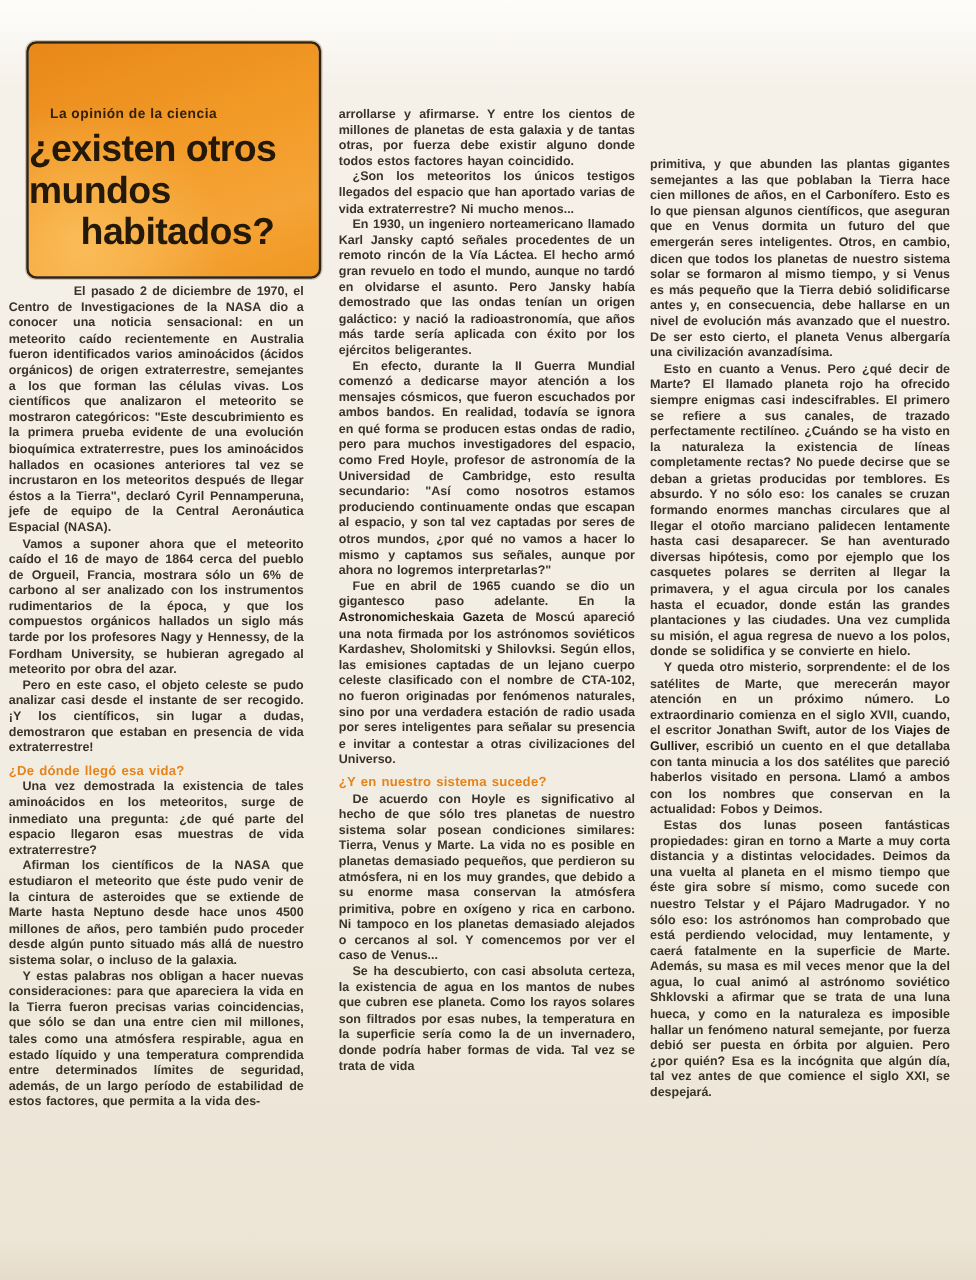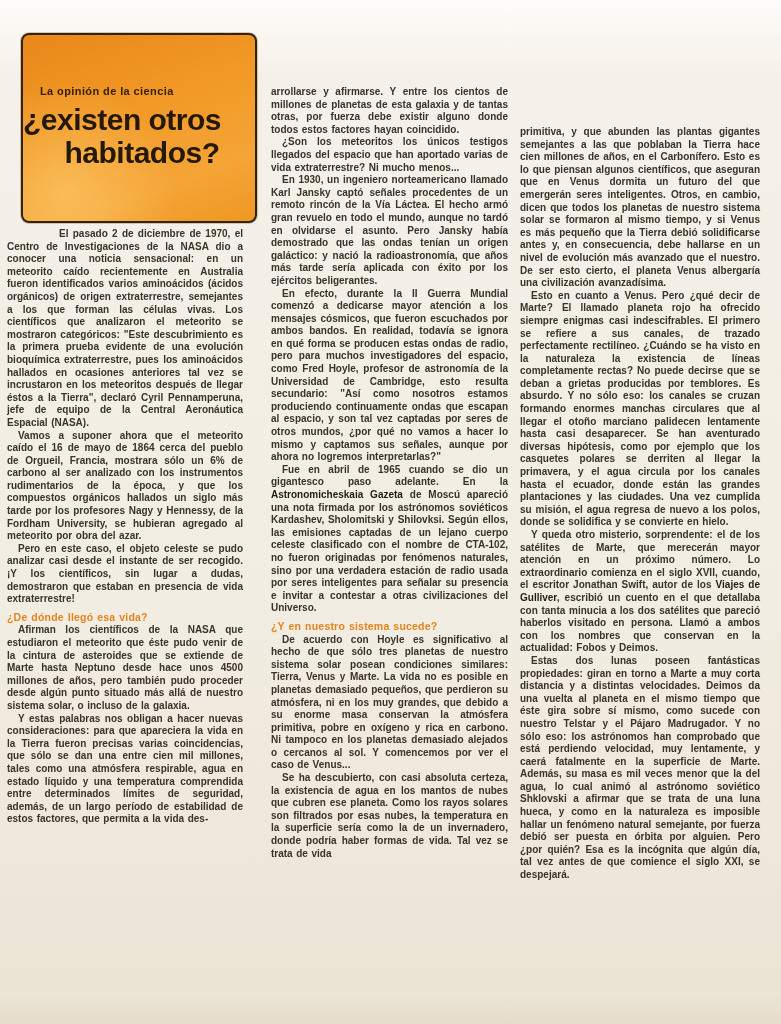--- a/index.html
+++ b/index.html
@@ -62,29 +62,31 @@
 </style>
 </head>
 <body>
 
 <div class="page">
 
   <div class="title-box">
     <div class="kicker">La opinión de la ciencia</div>
     <div class="headline">
       <div class="hl-r">¿existen otros</div>
+      <div class="hl-r">mundos</div>
       <div class="hl-c">habitados?</div>
     </div>
   </div>
 
   <div class="col col-1">
     <p class="para p-first">El pasado 2 de diciembre de 1970, el Centro de Investigaciones de la NASA dio a conocer una noticia sensacional: en un meteorito caído recientemente en Australia fueron identificados varios aminoácidos (ácidos orgánicos) de origen extraterrestre, semejantes a los que forman las células vivas. Los científicos que analizaron el meteorito se mostraron categóricos: "Este descubrimiento es la primera prueba evidente de una evolución bioquímica extraterrestre, pues los aminoácidos hallados en ocasiones anteriores tal vez se incrustaron en los meteoritos después de llegar éstos a la Tierra", declaró Cyril Pennamperuna, jefe de equipo de la Central Aeronáutica Espacial (NASA).</p>
     <p class="para">Vamos a suponer ahora que el meteorito caído el 16 de mayo de 1864 cerca del pueblo de Orgueil, Francia, mostrara sólo un 6% de carbono al ser analizado con los instrumentos rudimentarios de la época, y que los compuestos orgánicos hallados un siglo más tarde por los profesores Nagy y Hennessy, de la Fordham University, se hubieran agregado al meteorito por obra del azar.</p>
     <p class="para">Pero en este caso, el objeto celeste se pudo analizar casi desde el instante de ser recogido. ¡Y los científicos, sin lugar a dudas, demostraron que estaban en presencia de vida extraterrestre!</p>
     <h4 class="subhead">¿De dónde llegó esa vida?</h4>
+    <p class="para">Una vez demostrada la existencia de tales aminoácidos en los meteoritos, surge de inmediato una pregunta: ¿de qué parte del espacio llegaron esas muestras de vida extraterrestre?</p>
     <p class="para">Afirman los científicos de la NASA que estudiaron el meteorito que éste pudo venir de la cintura de asteroides que se extiende de Marte hasta Neptuno desde hace unos 4500 millones de años, pero también pudo proceder desde algún punto situado más allá de nuestro sistema solar, o incluso de la galaxia.</p>
     <p class="para">Y estas palabras nos obligan a hacer nuevas consideraciones: para que apareciera la vida en la Tierra fueron precisas varias coincidencias, que sólo se dan una entre cien mil millones, tales como una atmósfera respirable, agua en estado líquido y una temperatura comprendida entre determinados límites de seguridad, además, de un largo período de estabilidad de estos factores, que permita a la vida des-</p>
   </div>
 
   <div class="col col-2">
     <p class="para p-cont">arrollarse y afirmarse. Y entre los cientos de millones de planetas de esta galaxia y de tantas otras, por fuerza debe existir alguno donde todos estos factores hayan coincidido.</p>
     <p class="para">¿Son los meteoritos los únicos testigos llegados del espacio que han aportado varias de vida extraterrestre? Ni mucho menos...</p>
     <p class="para">En 1930, un ingeniero norteamericano llamado Karl Jansky captó señales procedentes de un remoto rincón de la Vía Láctea. El hecho armó gran revuelo en todo el mundo, aunque no tardó en olvidarse el asunto. Pero Jansky había demostrado que las ondas tenían un origen galáctico: y nació la radioastronomía, que años más tarde sería aplicada con éxito por los ejércitos beligerantes.</p>
     <p class="para">En efecto, durante la II Guerra Mundial comenzó a dedicarse mayor atención a los mensajes cósmicos, que fueron escuchados por ambos bandos. En realidad, todavía se ignora en qué forma se producen estas ondas de radio, pero para muchos investigadores del espacio, como Fred Hoyle, profesor de astronomía de la Universidad de Cambridge, esto resulta secundario: "Así como nosotros estamos produciendo continuamente ondas que escapan al espacio, y son tal vez captadas por seres de otros mundos, ¿por qué no vamos a hacer lo mismo y captamos sus señales, aunque por ahora no logremos interpretarlas?"</p>
     <p class="para"><span>Fue en abril de 1965 cuando se dio un gigantesco paso adelante. En la </span><span class="emph">Astronomicheskaia Gazeta</span><span> de Moscú apareció una nota firmada por los astrónomos soviéticos Kardashev, Sholomitski y Shilovksi. Según ellos, las emisiones captadas de un lejano cuerpo celeste clasificado con el nombre de CTA-102, no fueron originadas por fenómenos naturales, sino por una verdadera estación de radio usada por seres inteligentes para señalar su presencia e invitar a contestar a otras civilizaciones del Universo.</span></p>

